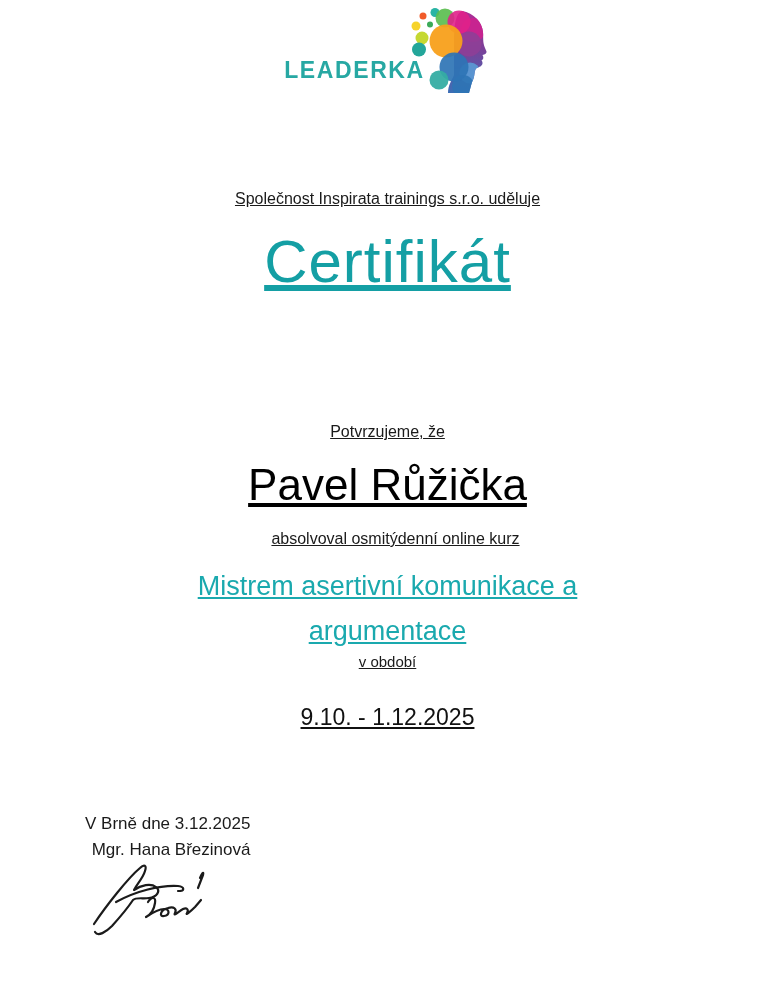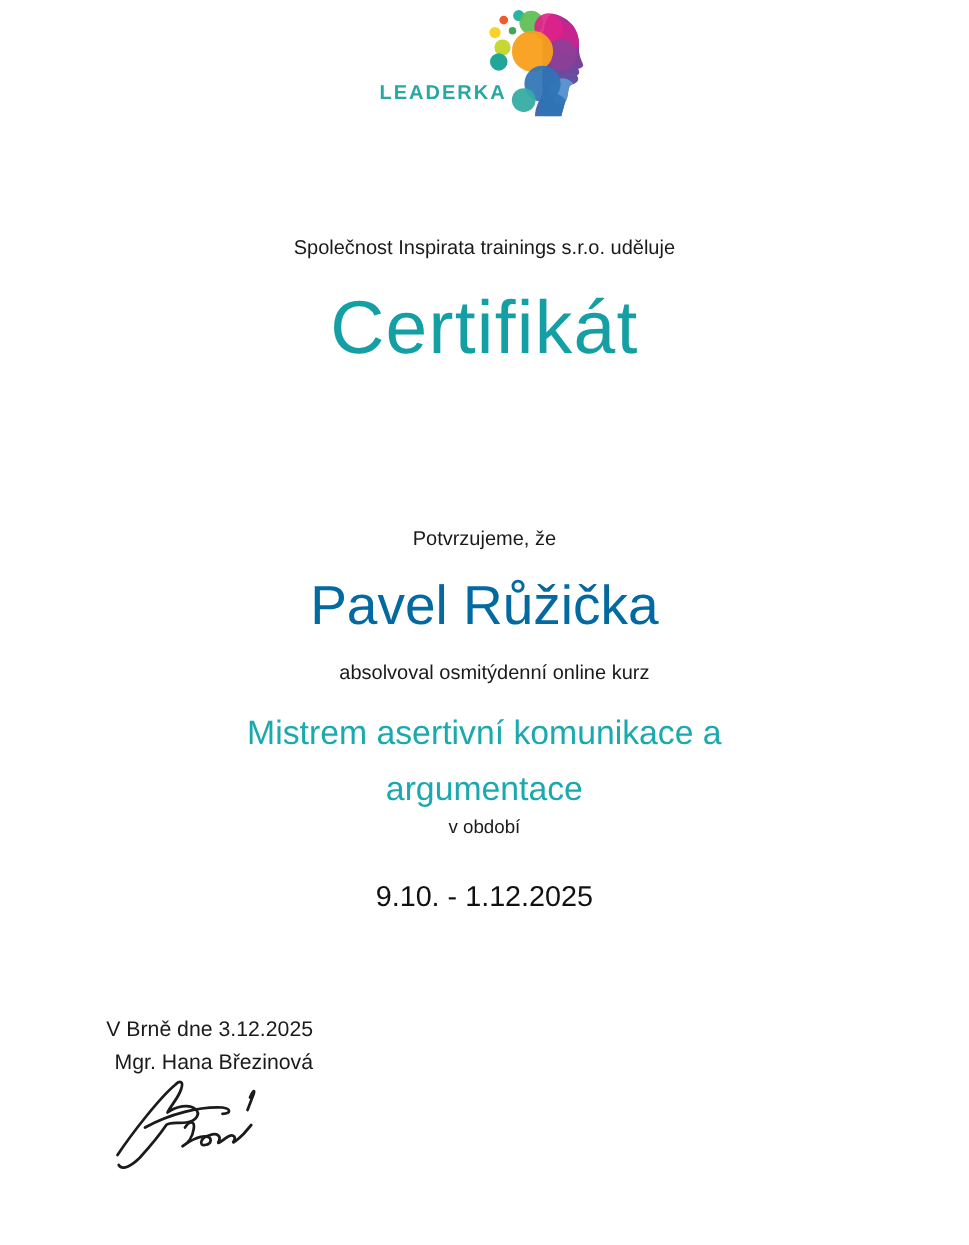--- a/index.html
+++ b/index.html
@@ -4,41 +4,41 @@
 <style>
   html,body{margin:0;padding:0;}
   body{
     width:775px;height:996px;
     background:#ffffff;
     position:relative;
     font-family:"Liberation Sans", sans-serif;
     color:var(--text-color,#1a1a1a);
     overflow:hidden;
   }
-  .abs{position:absolute;left:0;right:0;text-align:center;}
+  .abs{position:absolute;left:0;right:0;text-align:center;text-decoration:underline;}
   .logo-wrap{
     position:absolute;top:8px;left:0;right:0;
     display:flex;justify-content:center;align-items:flex-end;
   }
   .logo-wordmark{
-    font-size:16px;font-weight:700;letter-spacing:1.6px;
+    font-size:23px;font-weight:700;letter-spacing:1.6px;
     color:var(--logo-teal,#27A8A3);
     margin-bottom:12px;
     position:relative;z-index:1;
   }
   .logo-head{margin-left:-14px;position:relative;z-index:2;display:block;}
   .intro-line{top:189px;font-size:16px;line-height:20px;}
   .cert-title{
     top:228px;font-size:60px;line-height:68px;
     color:var(--teal-title,#149FA4);
     letter-spacing:1px;
     text-align:center;
   }
   .confirm-line{top:422px;font-size:16px;line-height:20px;}
-  .recipient-name{top:459px;font-size:44px;line-height:52px;color:#0369a1;}
+  .recipient-name{top:459px;font-size:44px;line-height:52px;color:#000000;}
   .course-intro{top:529px;font-size:16px;line-height:20px;padding-left:16px;}
   .course-title{
     top:564px;font-size:27px;line-height:45px;
     color:var(--teal-course,#1AA9AE);
     max-width:480px;margin:0 auto;
   }
   .period-label{top:652px;font-size:15px;line-height:20px;}
   .period-value{top:703px;font-size:23px;line-height:28px;color:#111;}
   .footer-block{
     position:absolute;left:85px;top:811px;

